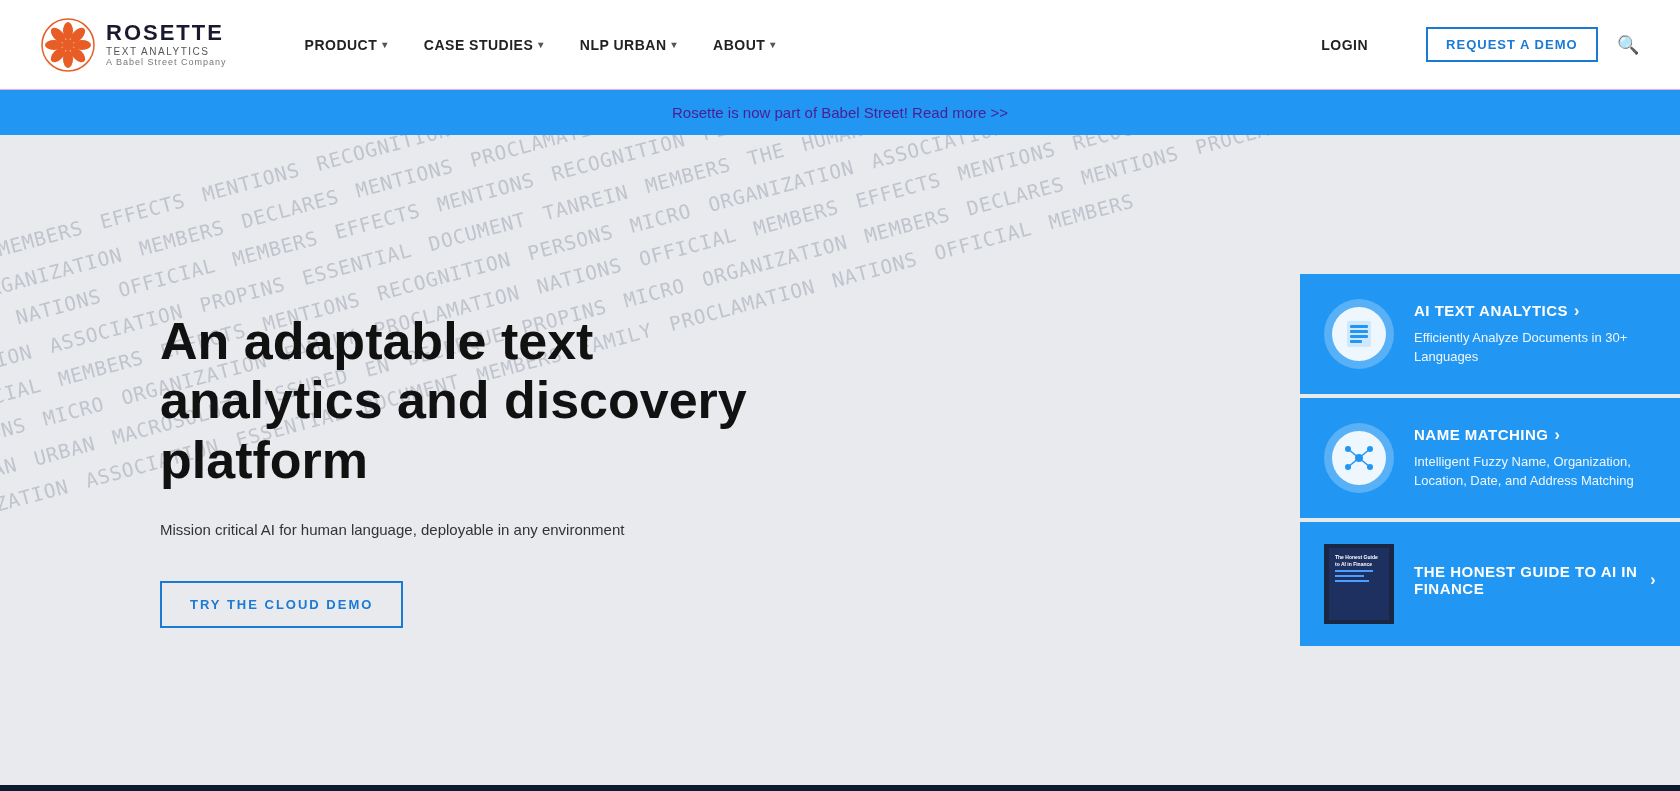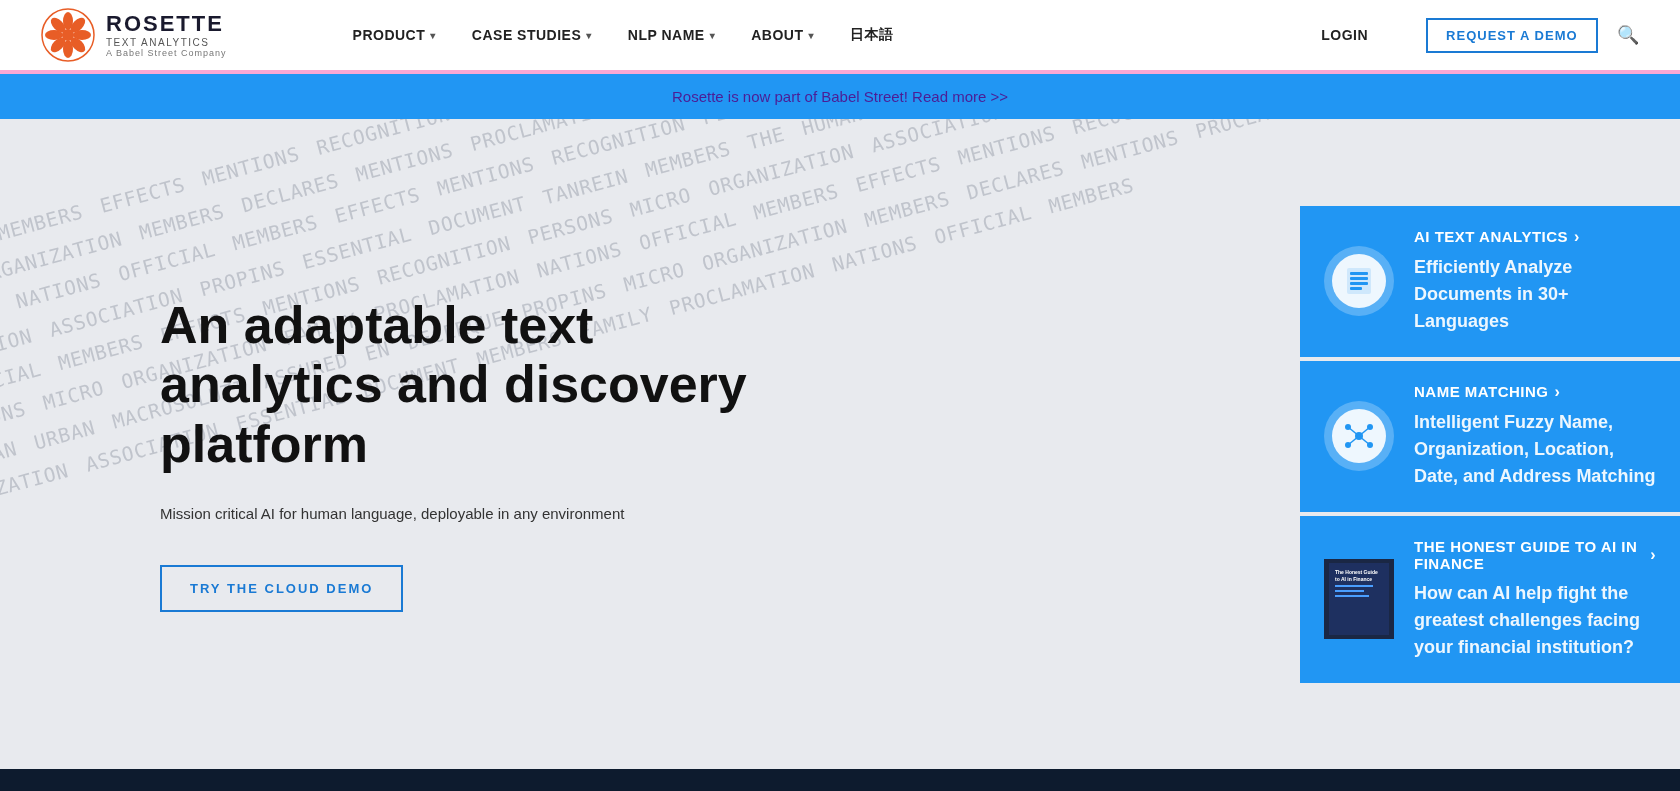--- a/index.html
+++ b/index.html
@@ -3,24 +3,23 @@
   <meta charset="utf-8">
   <style>
     * { margin: 0; padding: 0; box-sizing: border-box; }
     body { font-family: Arial, sans-serif; width: 1680px; overflow-x: hidden; }
 
     
     .navbar {
       display: flex;
       align-items: center;
       padding: 0 40px;
-      height: 74px;
+      height: 90px;
       background: #fff;
-      border-bottom: 4px solid #f9a8d4;
-      gap: 48px;
+      border-bottom: 1px solid #f9a8d4;
     }
     .logo-area {
       display: flex;
       align-items: center;
       margin-right: 60px;
     }
     .logo-icon {
       width: 56px;
       height: 56px;
       margin-right: 10px;
@@ -226,24 +225,23 @@
       letter-spacing: 0.5px;
       margin-bottom: 8px;
       display: flex;
       align-items: center;
       gap: 6px;
     }
     .card-title-arrow {
       font-size: 16px;
     }
     .card-desc {
-      font-size: 18px;
+      font-size: 13px;
       color: rgba(255,255,255,0.92);
       line-height: 1.5;
-      font-weight: bold;
     }
 
     
     .finance-thumb {
       width: 70px;
       height: 80px;
       background: #1a2744;
       flex-shrink: 0;
       position: relative;
       overflow: hidden;
@@ -308,29 +306,26 @@
   <div class="nav-links">
     <div class="nav-item">
       <span>PRODUCT</span>
       <span class="nav-chevron">▾</span>
     </div>
     <div class="nav-item">
       <span>CASE STUDIES</span>
       <span class="nav-chevron">▾</span>
     </div>
     <div class="nav-item">
-      <span>NLP NAME</span>
+      <span>NLP URBAN</span>
       <span class="nav-chevron">▾</span>
     </div>
     <div class="nav-item">
       <span>ABOUT</span>
       <span class="nav-chevron">▾</span>
-    </div>
-    <div class="nav-item">
-      <span>日本語</span>
     </div>
   </div>
 
   <div class="nav-right">
     <span class="nav-login">LOGIN</span>
     <button class="nav-demo-btn">REQUEST A DEMO</button>
     <span class="nav-search">🔍</span>
   </div>
 </nav>
 
@@ -406,19 +401,18 @@
           <div class="finance-thumb-bar"></div>
           <div class="finance-thumb-bar" style="width:60%"></div>
           <div class="finance-thumb-bar" style="width:70%"></div>
         </div>
       </div>
       <div class="card-text">
         <div class="card-title">
           <span>THE HONEST GUIDE TO AI IN FINANCE</span>
           <span class="card-title-arrow">›</span>
         </div>
-        <div class="card-desc">How can AI help fight the greatest challenges facing your financial institution?</div>
       </div>
     </div>
   </div>
 </section>
 
 <div class="footer-bar"></div>
 
 </body></html>

